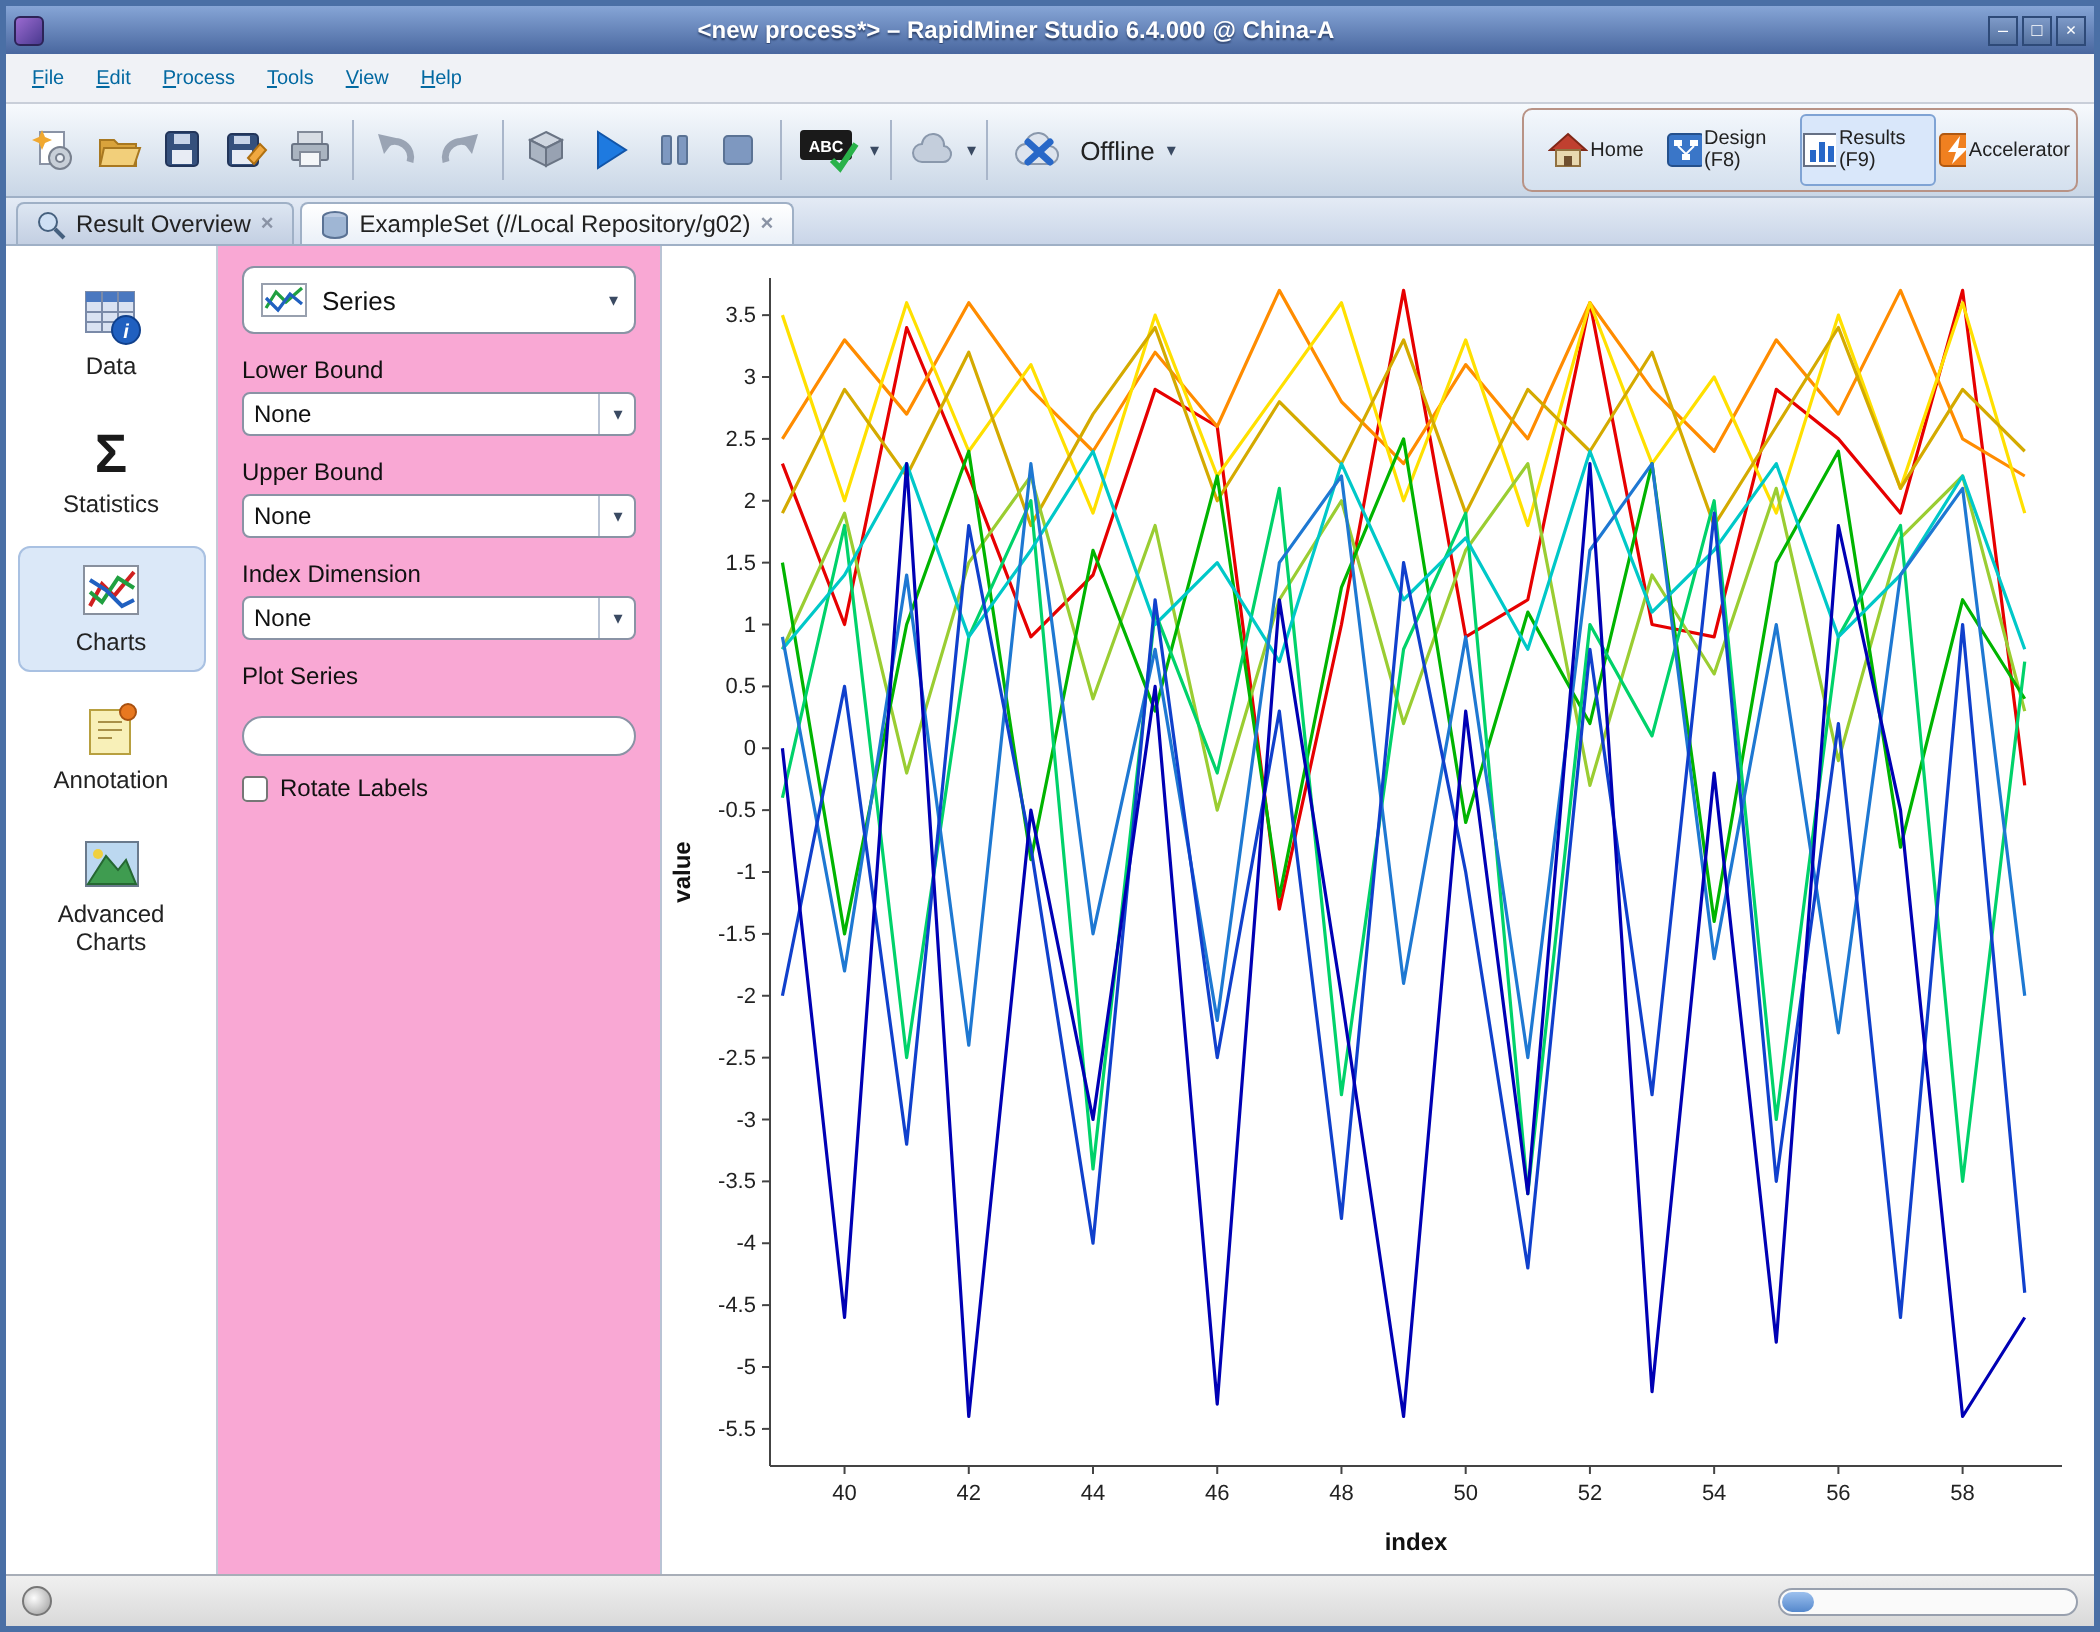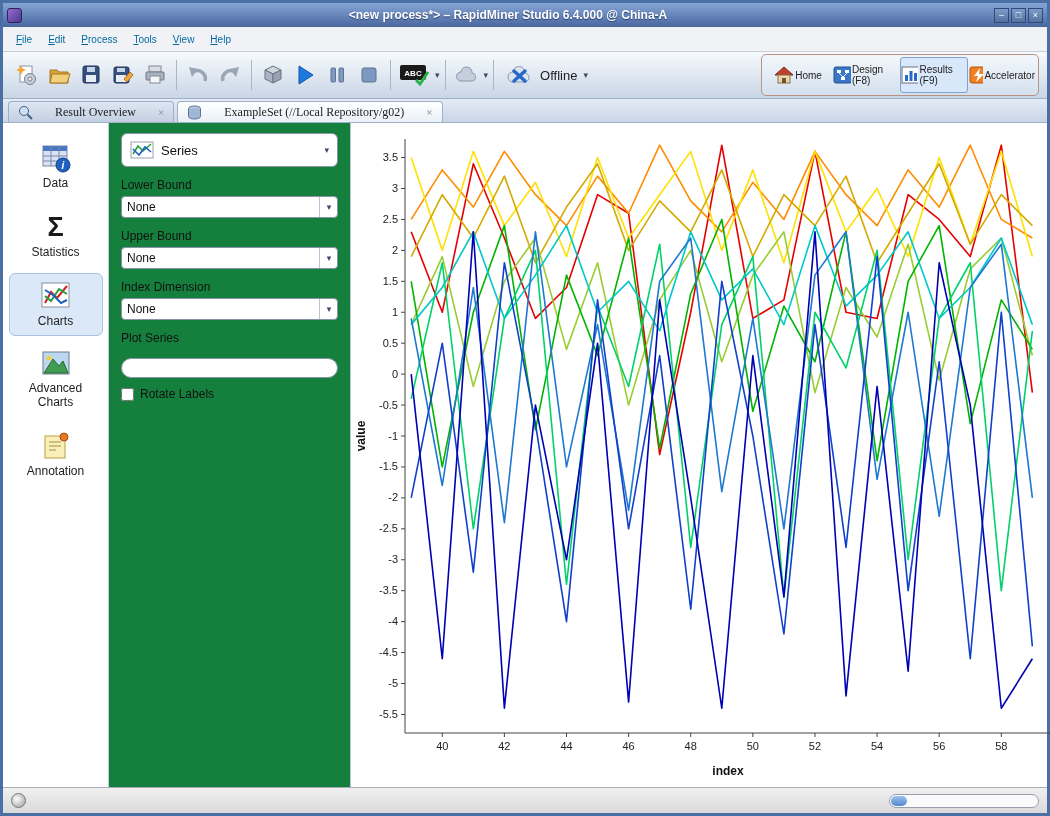--- a/index.html
+++ b/index.html
@@ -23,35 +23,35 @@
   .tbtn { width:32px; height:32px; display:flex; align-items:center; justify-content:center; border-radius:3px; }
   .tsep { width:1px; height:30px; background:#a9b6ca; margin:0 5px; flex:none; }
   .caret { font-size:9px; color:#3a4a62; margin-left:1px; }
   .offline-wrap { display:flex; align-items:center; gap:5px; margin-left:6px; font-size:13px; color:#222; }
   .pers-group { margin-left:auto; display:flex; align-items:stretch; border:1px solid #b89386; border-radius:5px; background:linear-gradient(#f3f7fc,#d4e0ee); padding:2px; height:42px; }
   .pers { width:68px; display:flex; flex-direction:row; align-items:center; justify-content:center; gap:1px; font-size:10px; color:#222; border:1px solid transparent; border-radius:3px; }
   .pers.active { background:#d9e7fa; border-color:#7fa3d4; }
 
   
   .tabbar { height:24px; background:linear-gradient(#e4ebf5,#c9d5e8); border-bottom:1px solid #9fb0c6; display:flex; align-items:flex-end; padding-left:5px; flex:none; }
-  .tab { height:21px; display:flex; align-items:center; gap:22px; padding:0 9px; margin-right:3px; border:1px solid #9fb0c6; border-bottom:none; border-radius:4px 4px 0 0; background:linear-gradient(#dde6f2,#c3cfe2); font-size:12px; color:#222;font-family:Liberation Serif, serif; }
+  .tab { height:21px; display:flex; align-items:center; gap:5px; padding:0 9px; margin-right:3px; border:1px solid #9fb0c6; border-bottom:none; border-radius:4px 4px 0 0; background:linear-gradient(#dde6f2,#c3cfe2); font-size:12px; color:#222; }
   .tab.active { background:linear-gradient(#ffffff,#eaf0f8); }
   .tab-close { color:#8a93a5; font-size:11px; font-weight:bold; }
 
   
   .content { flex:1; display:flex; min-height:0; }
 
   
   .sidebar { width:106px; background:#fff; border-right:1px solid #c4cbd8; padding-top:12px; display:flex; flex-direction:column; align-items:center; gap:6px; flex:none; }
   .side-item { width:94px; padding:7px 2px; display:flex; flex-direction:column; align-items:center; gap:3px; font-size:12px; color:#222; text-align:center; border:1px solid transparent; border-radius:6px; }
   .side-item.active { background:#dbe8f8; border-color:#a9c1e2; }
   .sigma { font-size:27px; font-weight:bold; color:#1a1a1a; line-height:30px; }
 
   
-  .config { width:242px; background:#15803d; border-right:1px solid #b9c3d4; padding:10px 12px; font-size:12px; color:#111; flex:none; display:flex; flex-direction:column; }
+  .config { width:222px; background:#f9a8d4; border-right:1px solid #b9c3d4; padding:10px 12px; font-size:12px; color:#111; flex:none; display:flex; flex-direction:column; }
   .charttype { height:34px; background:#fff; border:1px solid #8a93a5; border-radius:6px; display:flex; align-items:center; gap:7px; padding:0 8px; }
   .charttype .ct-label { font-size:13px; }
   .charttype .caret { margin-left:auto; }
   .cfg-label { margin:11px 0 4px; }
   .combo { height:22px; background:#fff; border:1px solid #8a93a5; border-radius:4px; display:flex; align-items:center; }
   .combo .val { flex:1; padding-left:5px; font-size:12px; color:#111; }
   .combo .arrow { width:18px; height:100%; border-left:1px solid #b9c3d4; display:flex; align-items:center; justify-content:center; }
   .listbox { margin-top:2px; height:354px; background:#fff; border:1px solid #aab4c4; overflow:hidden; }
   .lb-item { height:15px; line-height:15px; padding-left:3px; font-size:12px; color:#fff; background:#8e95a9; white-space:nowrap; }
   .lb-item.lead { background:#fff; color:#000; outline:1px dotted #555; outline-offset:-1px; }
@@ -277,36 +277,36 @@
       <div class="side-item active">
         <svg width="30" height="30">
           <rect x="1" y="2" width="27" height="24" fill="#fff" stroke="#88909e"></rect>
           <polyline points="4,22 10,11 16,17 26,5" fill="none" stroke="#d02020" stroke-width="2"></polyline>
           <polyline points="4,15 10,20 18,8 26,13" fill="none" stroke="#20a040" stroke-width="2"></polyline>
           <polyline points="4,9 12,14 20,22 26,19" fill="none" stroke="#2060c0" stroke-width="2"></polyline>
         </svg>
         <span>Charts</span>
       </div>
       <div class="side-item">
-        <svg width="30" height="28">
-          <rect x="2" y="2" width="26" height="22" fill="#bcd8f0" stroke="#6a7a8c"></rect>
-          <polygon points="3,23 12,9 18,16 22,11 27,23" fill="#3f9c50" stroke="#256832"></polygon>
-          <circle cx="8" cy="8" r="2.5" fill="#f0d040"></circle>
-        </svg>
-        <span>Advanced Charts</span>
-      </div>
-      <div class="side-item">
         <svg width="30" height="30">
           <rect x="4" y="5" width="20" height="22" fill="#f8f0b8" stroke="#b8a040"></rect>
           <line x1="8" y1="11" x2="20" y2="11" stroke="#a89048"></line>
           <line x1="8" y1="15" x2="20" y2="15" stroke="#a89048"></line>
           <line x1="8" y1="19" x2="15" y2="19" stroke="#a89048"></line>
           <circle cx="23" cy="6" r="4" fill="#e87820" stroke="#a85010"></circle>
         </svg>
         <span>Annotation</span>
+      </div>
+      <div class="side-item">
+        <svg width="30" height="28">
+          <rect x="2" y="2" width="26" height="22" fill="#bcd8f0" stroke="#6a7a8c"></rect>
+          <polygon points="3,23 12,9 18,16 22,11 27,23" fill="#3f9c50" stroke="#256832"></polygon>
+          <circle cx="8" cy="8" r="2.5" fill="#f0d040"></circle>
+        </svg>
+        <span>Advanced Charts</span>
       </div>
     </div>
 
     <div class="config">
       <div class="charttype">
         <svg width="24" height="18">
           <rect x="1" y="1" width="22" height="16" fill="#fff" stroke="#98a0ae"></rect>
           <polyline points="3,13 8,5 13,10 21,3" fill="none" stroke="#20a040" stroke-width="1.6"></polyline>
           <polyline points="3,8 9,14 15,6 21,11" fill="none" stroke="#2060c0" stroke-width="1.6"></polyline>
         </svg>

